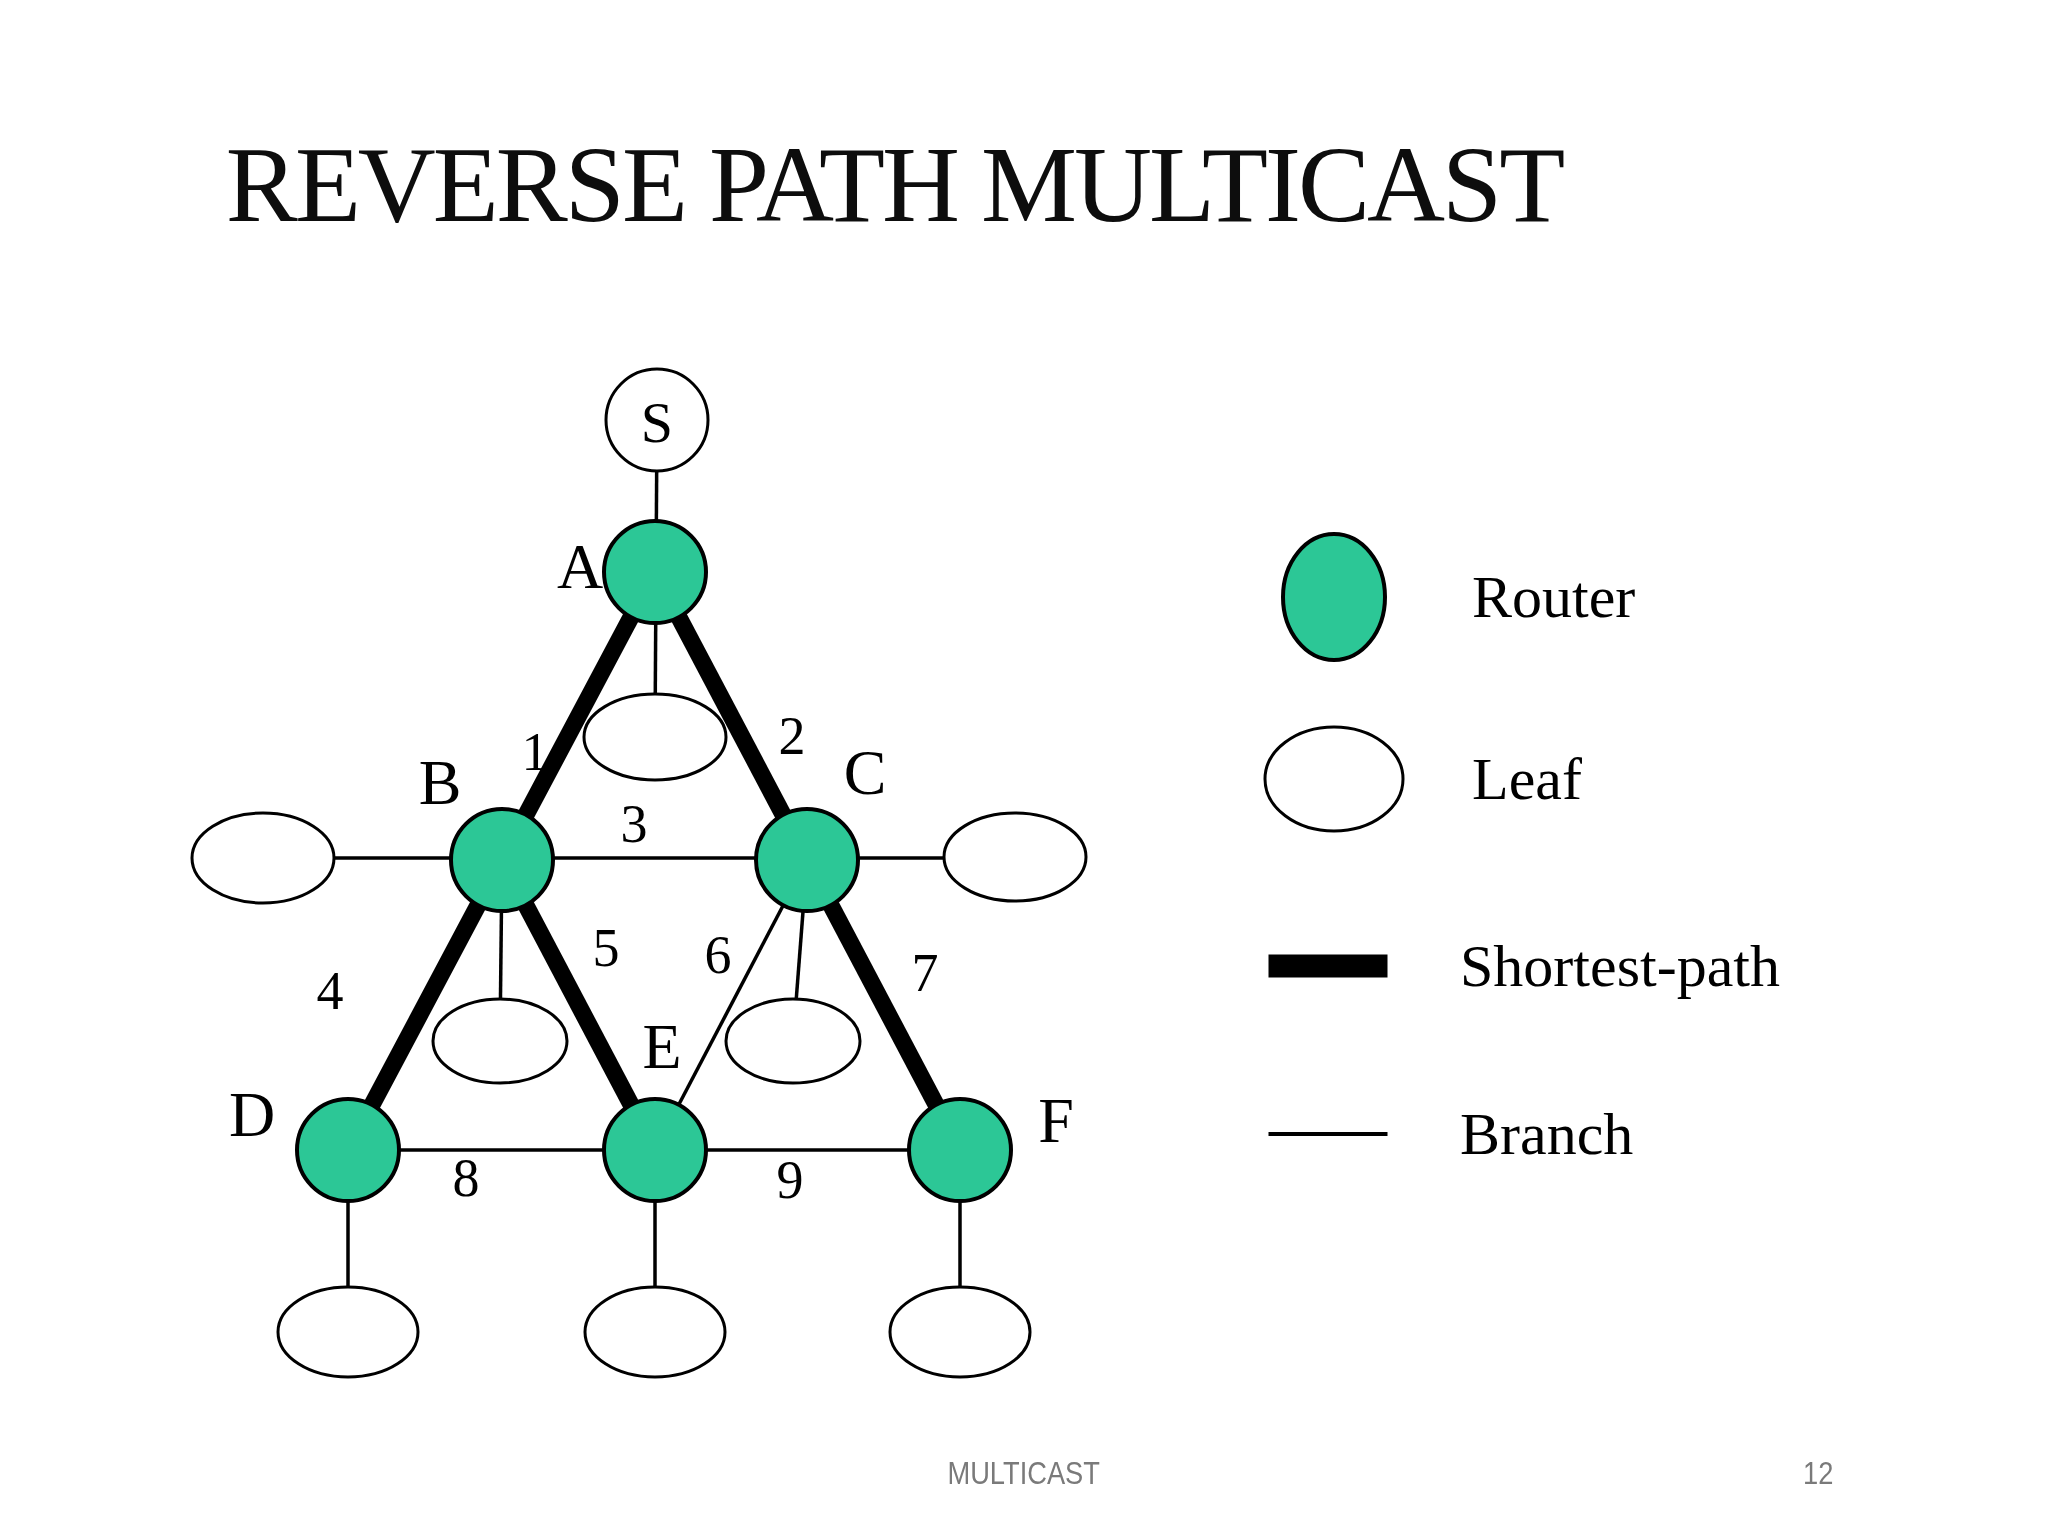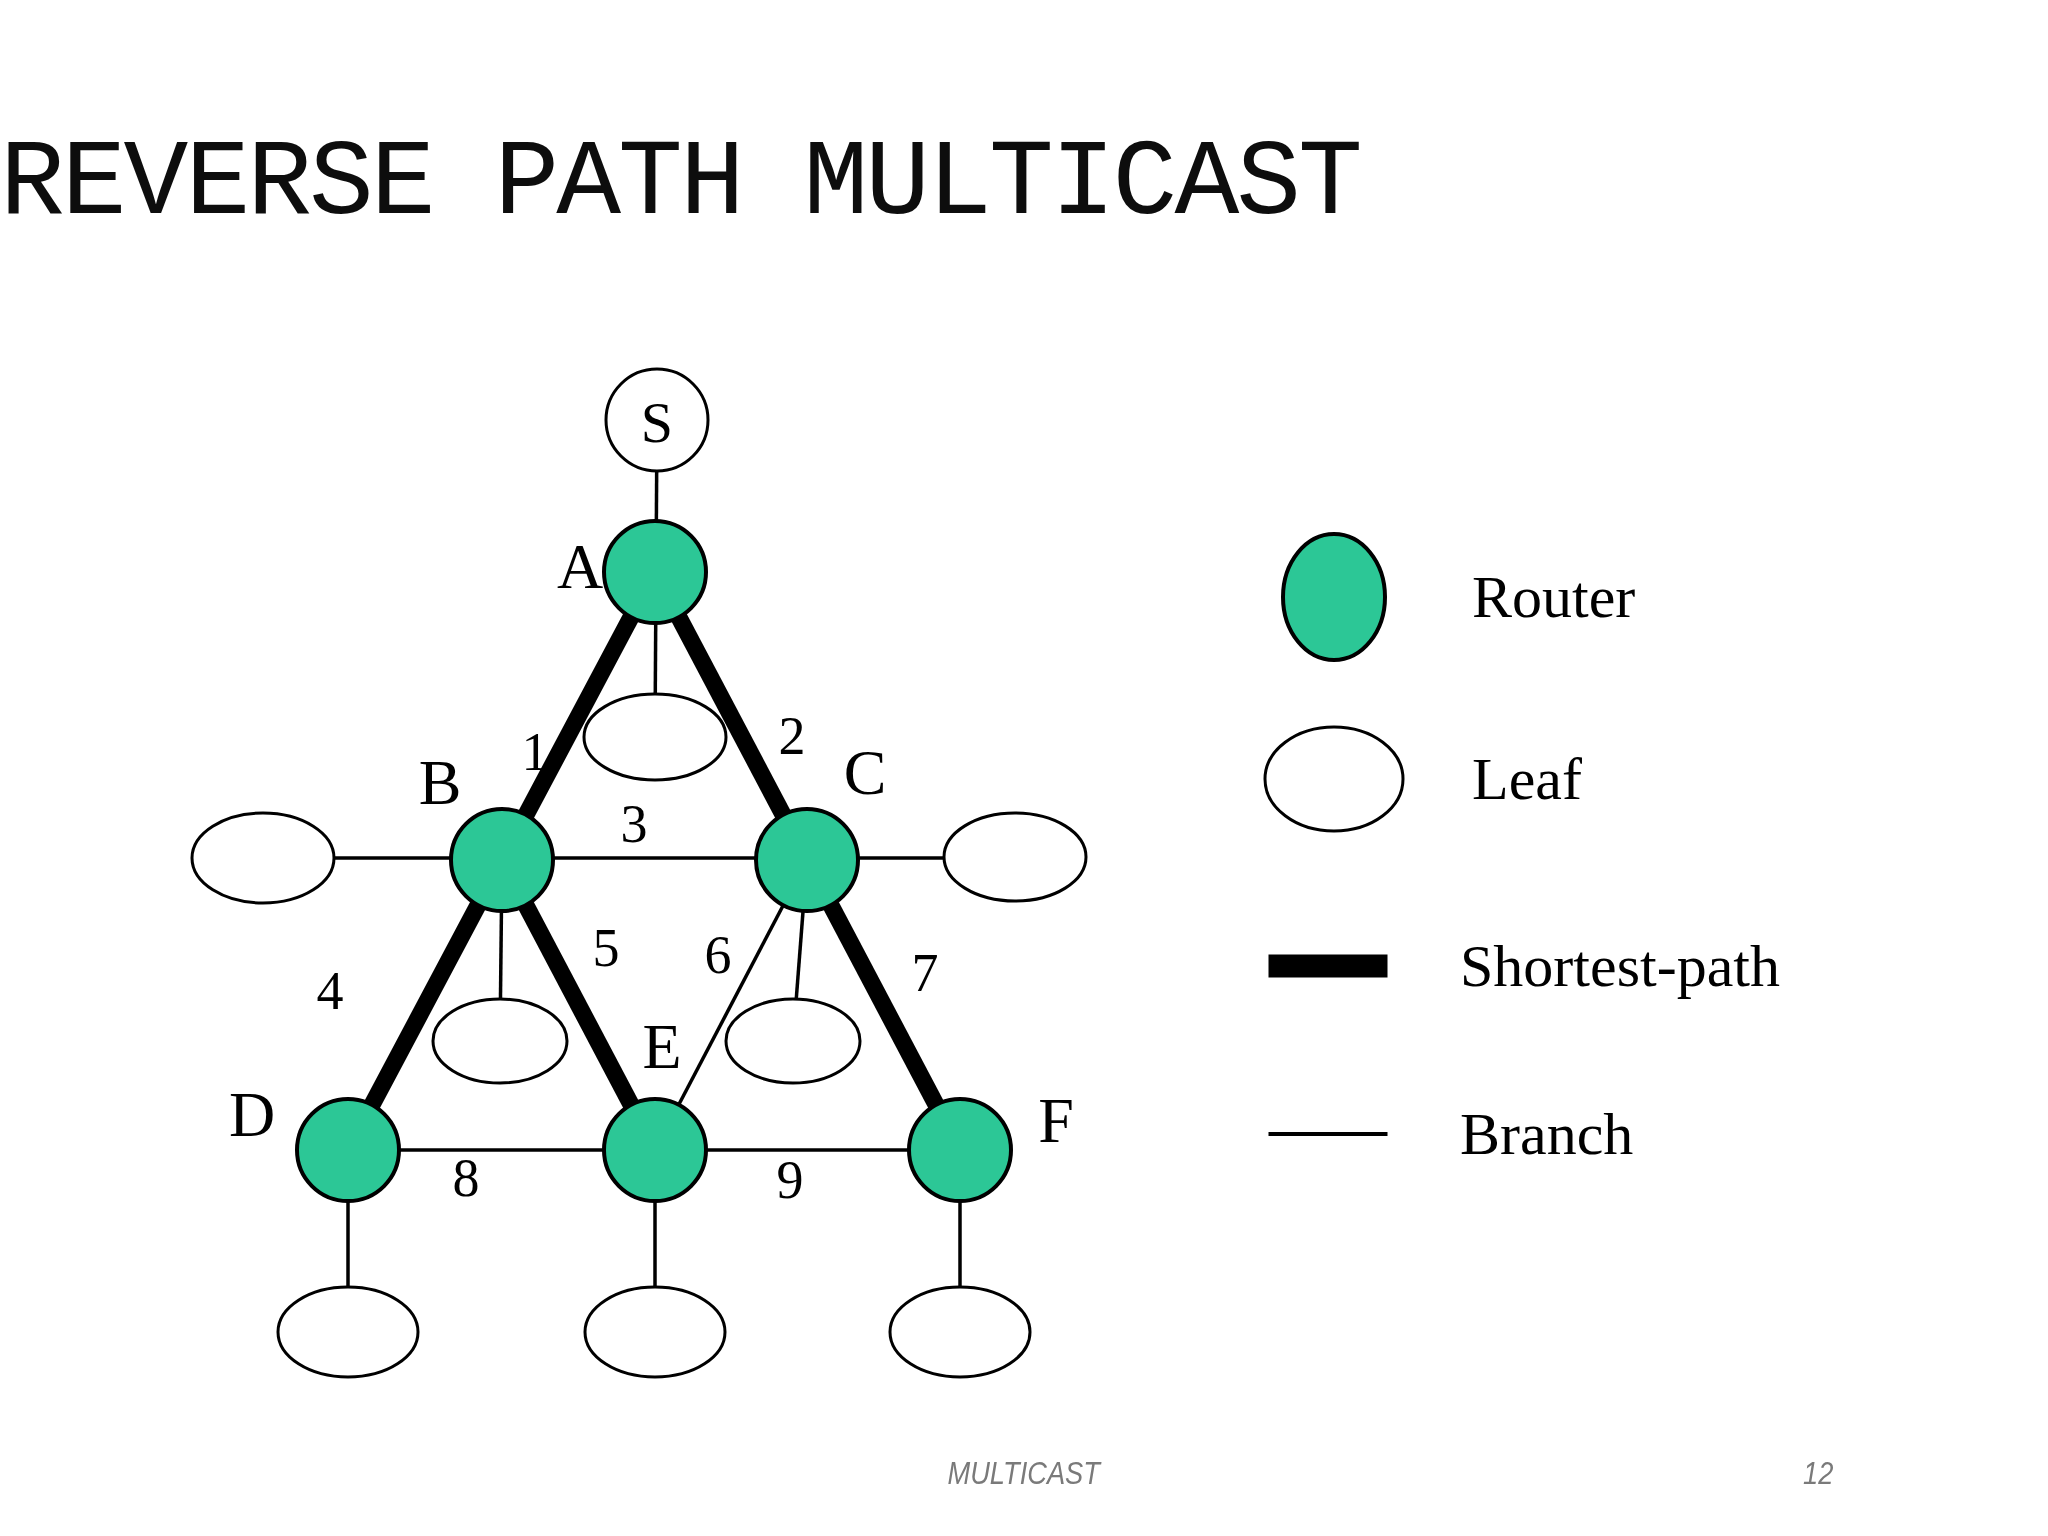--- a/index.html
+++ b/index.html
@@ -6,36 +6,35 @@
   #slide{
     position:relative;
     width:2048px;height:1536px;
     background:#ffffff;
     overflow:hidden;
     font-family:"Liberation Sans",sans-serif;
   }
   #title{
     position:absolute;
     top:128px;left:0;width:1788px;
-    text-align:left;
+    text-align:center;
     font-size:108px;
     letter-spacing:-3px;
     font-weight:400;
     color:#0d0d0d;
     line-height:1.05;
-    font-family:Liberation Mono, monospace;
+    font-family:Liberation Serif, serif;
   }
   #diagram-svg{position:absolute;top:0;left:0;}
   .footer-text{
     position:absolute;
     top:1456px;
     color:#7a7a7a;
     font-size:31px;
     font-family:"Liberation Sans",sans-serif;
-    font-style:italic;
   }
   #footer-label{left:0;width:2048px;text-align:center;}
   #page-number{left:1778px;width:80px;text-align:center;}
   .squeeze{display:inline-block;transform:scaleX(.88);transform-origin:center;}
 </style>
 </head>
 <body>
 
 <div id="slide" style="background: rgb(255, 255, 255);">
   <div id="title" style="color: rgb(13, 13, 13);">REVERSE PATH MULTICAST</div>

